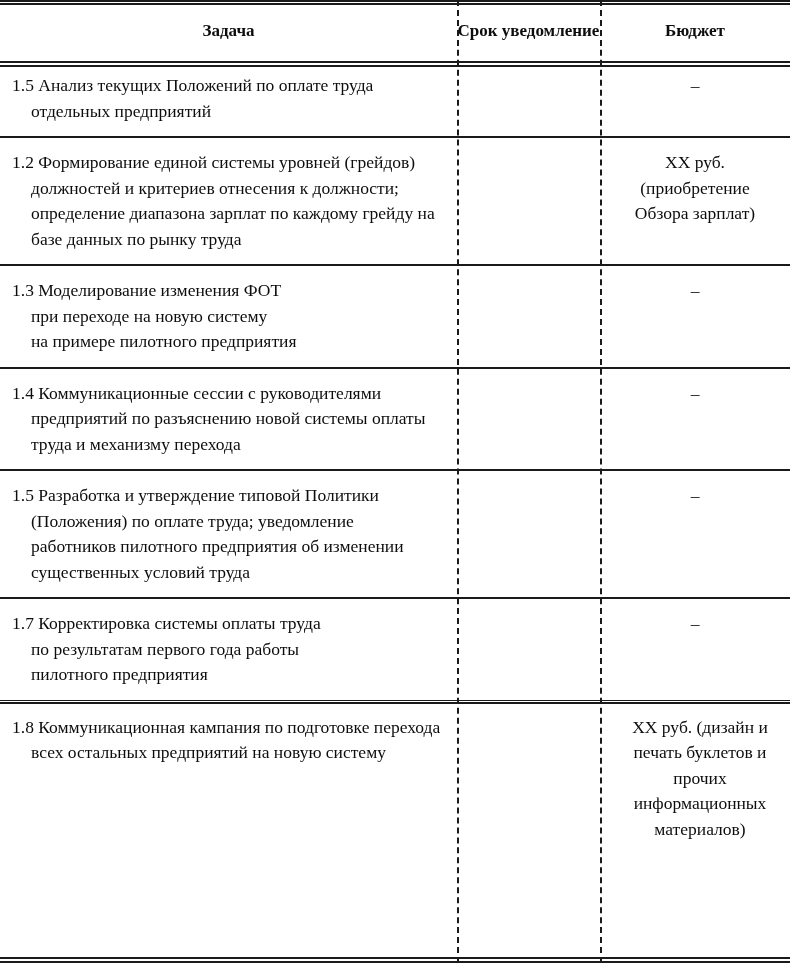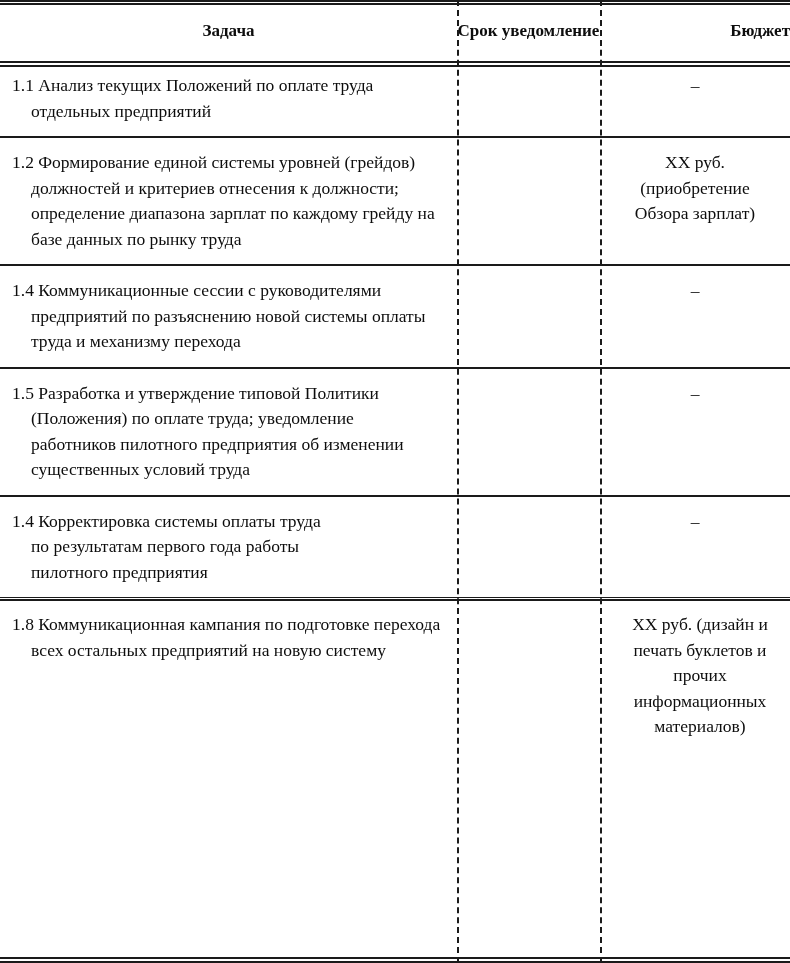--- a/index.html
+++ b/index.html
@@ -89,21 +89,21 @@
     font-weight: bold;
     font-size: 17px;
     line-height: 21px;
     text-align: center;
     vertical-align: middle;
     height: 61px;
     border: none;
   }
   th.c-task   { width: 457px; margin-top: 36px; }
   th.c-term   { width: 143px; }
-  th.c-budget { width: 190px; text-align: right; }
+  th.c-budget { width: 190px; }
 
   
   tbody tr > td {
     padding: 0;
     margin: 0;
     border: none;
     vertical-align: top;
     border-top: 2px solid #1a1a1a;
   }
   tbody tr:first-child > td { border-top: none; }
@@ -171,21 +171,21 @@
         <th class="c-task">Задача</th>
         <th class="c-term">Срок
 уведомление</th>
         <th class="c-budget">Бюджет</th>
       </tr>
     </thead>
     <tbody>
 
       <tr>
         <td class="task">
-          <div class="task-inner">1.1 Анализ текущих Положений по оплате труда отдельных предприятий</div>
+          <div class="task-inner">1.5 Анализ текущих Положений по оплате труда отдельных предприятий</div>
         </td>
         <td class="term">
           <div class="term-inner"></div>
         </td>
         <td class="budget">
           <div class="budget-inner dash">–</div>
         </td>
       </tr>
 
       <tr>
@@ -195,20 +195,33 @@
         <td class="term">
           <div class="term-inner"></div>
         </td>
         <td class="budget">
           <div class="budget-inner">XX руб.
 (приобретение
 Обзора зарплат)</div>
         </td>
       </tr>
 
+      <tr>
+        <td class="task">
+          <div class="task-inner">1.3 Моделирование изменения ФОТ
+при переходе на новую систему
+на примере пилотного предприятия</div>
+        </td>
+        <td class="term">
+          <div class="term-inner"></div>
+        </td>
+        <td class="budget">
+          <div class="budget-inner dash">–</div>
+        </td>
+      </tr>
 
       <tr>
         <td class="task">
           <div class="task-inner">1.4 Коммуникационные сессии с руководителями предприятий по разъяснению новой системы оплаты труда и механизму перехода</div>
         </td>
         <td class="term">
           <div class="term-inner"></div>
         </td>
         <td class="budget">
           <div class="budget-inner dash">–</div>
@@ -223,21 +236,21 @@
           <div class="term-inner"></div>
         </td>
         <td class="budget">
           <div class="budget-inner dash">–</div>
         </td>
       </tr>
 
 
       <tr>
         <td class="task">
-          <div class="task-inner">1.4 Корректировка системы оплаты труда
+          <div class="task-inner">1.7 Корректировка системы оплаты труда
 по результатам первого года работы
 пилотного предприятия</div>
         </td>
         <td class="term">
           <div class="term-inner"></div>
         </td>
         <td class="budget">
           <div class="budget-inner dash">–</div>
         </td>
       </tr>

